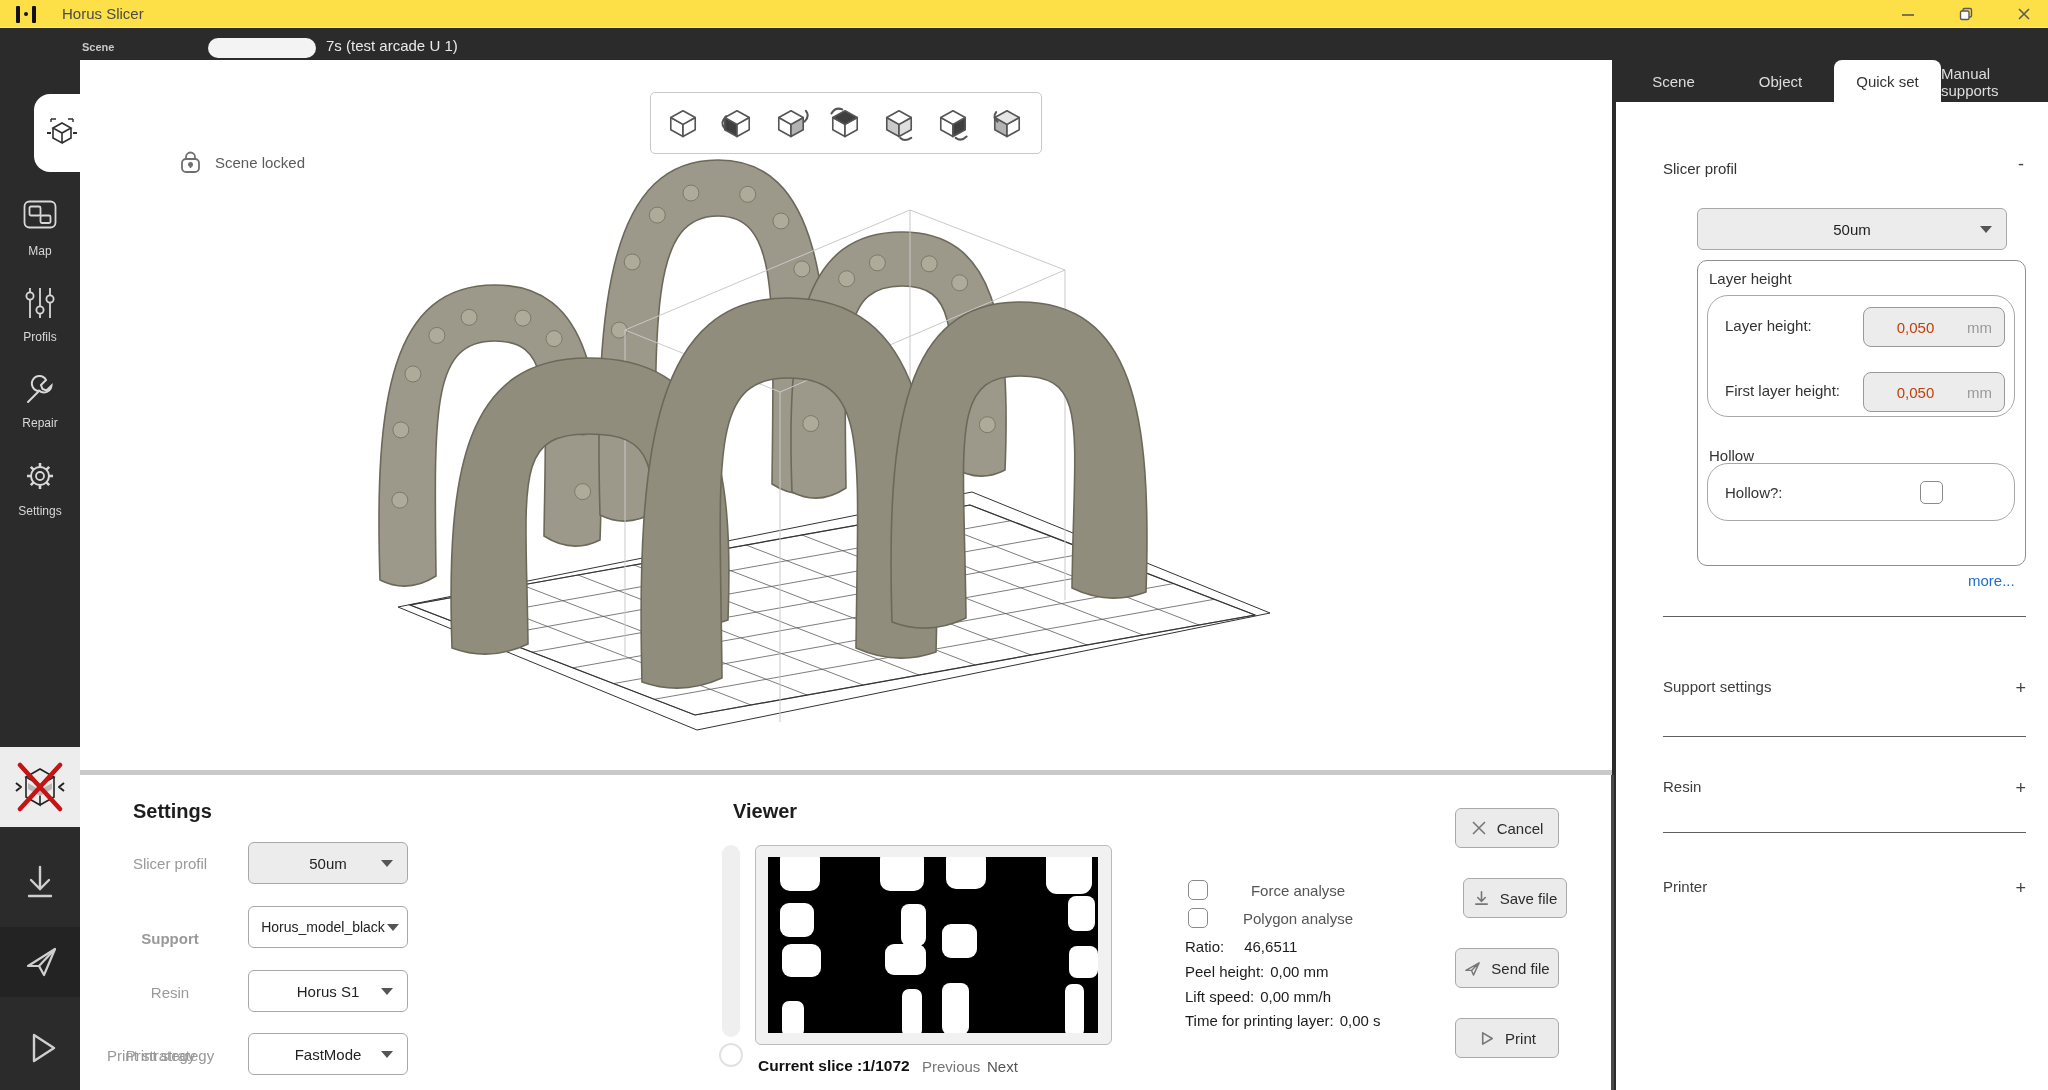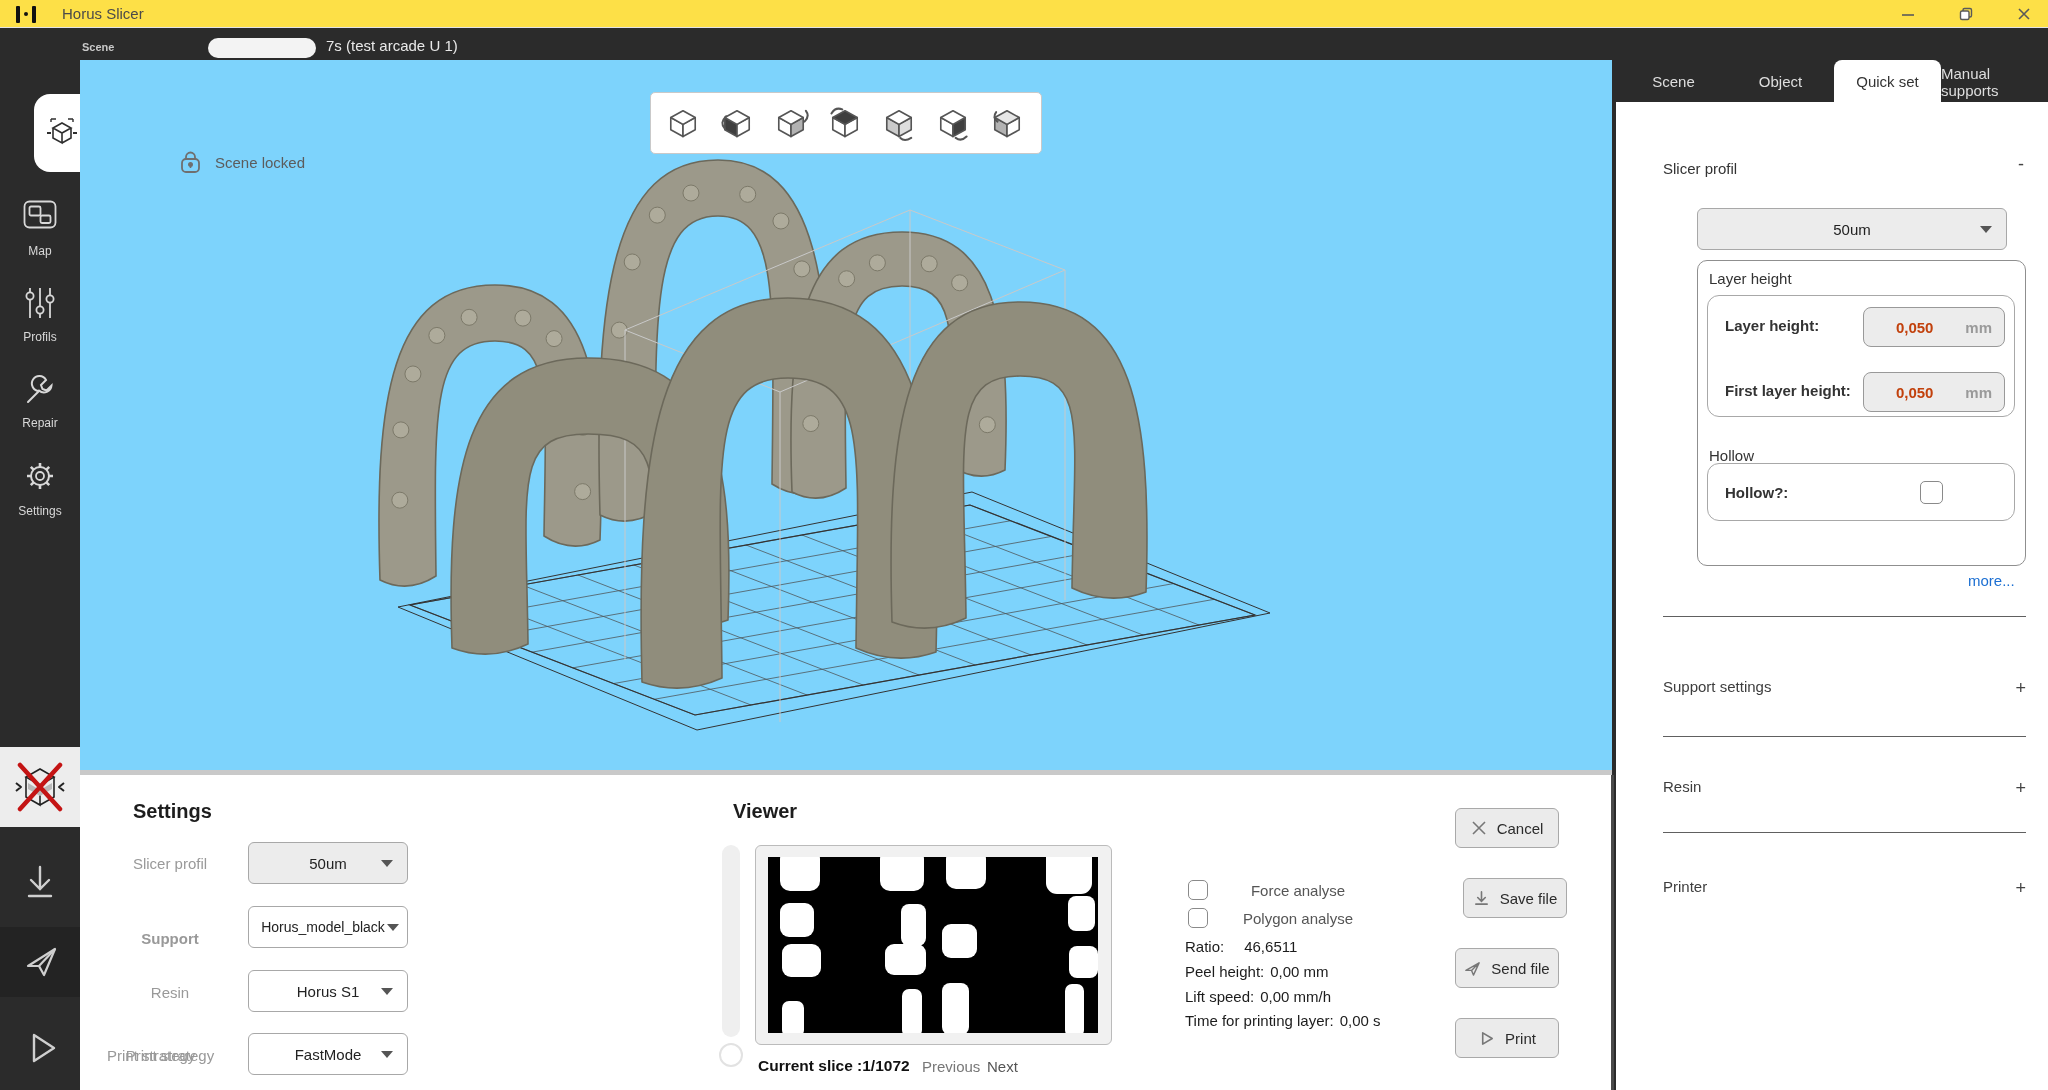--- a/index.html
+++ b/index.html
@@ -26,21 +26,21 @@
   .progress-note { left:326px; top:37px; font-size:15px; color:#e9e9e9; }
 
   
   .sidebar-label { width:80px; text-align:center; font-size:12px; color:#d8d8d8; }
   .side-icon { color:#d8d8d8; }
   .active-pill { left:34px; top:94px; width:50px; height:78px; background:#ffffff; border-radius:16px 0 0 16px; }
   .slice-disabled-block { left:0; top:747px; width:80px; height:80px; background:#ededed; display:flex; align-items:center; justify-content:center; }
   .send-block { left:0; top:927px; width:81px; height:70px; background:#232323; }
 
   
-  .viewport { left:80px; top:60px; width:1532px; height:710px; background:#7dd3fc; }
+  .viewport { left:80px; top:60px; width:1532px; height:710px; background:#ffffff; }
   .cube-toolbar { left:570px; top:32px; width:392px; height:62px; background:#fff; border:1px solid #c9c9c9; border-radius:5px;
                   display:flex; align-items:center; gap:10px; padding-left:10px; }
   .cube-btn { width:44px; height:44px; display:flex; align-items:center; justify-content:center; border-radius:4px; }
   .scene-locked { left:100px; top:90px; display:flex; align-items:center; gap:14px; color:#5c5c5c; font-size:15px; }
 
   .hsep { left:80px; top:770px; width:1532px; height:5px; background:#c9c9c9; }
   .vsep-bottom { left:1611px; top:775px; width:3px; height:315px; background:#4a4a4a; }
 
   
   .tab { top:60px; width:107px; height:43px; display:flex; align-items:center; justify-content:center;
@@ -48,21 +48,21 @@
   .tab.active { background:#ffffff; color:#333; }
   .right-panel { left:1616px; top:102px; width:432px; height:988px; background:#ffffff; color:#333; }
   .rp-label { font-size:15px; color:#333; }
   .rp-collapse { font-size:18px; color:#444; }
   .dropdown { border:1.5px solid #a8a8a8; border-radius:6px; background:#fff; display:flex; align-items:center; justify-content:center;
               font-size:15px; color:#222; position:absolute; }
   .dropdown.gray { background:#ececec; }
   .caret { position:absolute; right:14px; top:50%; margin-top:-3px; width:0; height:0;
            border-left:6px solid transparent; border-right:6px solid transparent; border-top:7px solid #555; }
   .groupbox { position:absolute; border:1.5px solid #8f8f8f; border-radius:10px; }
-  .innerbox { position:absolute; border:1.5px solid #a8a8a8; border-radius:12px;font-weight:bold; }
+  .innerbox { position:absolute; border:1.5px solid #a8a8a8; border-radius:21px; }
   .num-input { position:absolute; background:#ececec; border:1.5px solid #999; border-radius:8px;
                display:flex; align-items:center; font-size:15px; }
   .num-input .val { flex:1; text-align:center; color:#c2410c; }
   .num-input .unit { color:#9a9a9a; padding-right:12px; }
   .checkbox { border:1.5px solid #8a8a8a; border-radius:5px; background:#fff; position:absolute; }
   .more-link { position:absolute; font-size:15px; color:#1c6fd2; }
   .divider { position:absolute; left:47px; width:363px; height:1px; background:#606060; }
   .section-row { position:absolute; left:47px; width:363px; display:flex; justify-content:space-between; font-size:15px; color:#3d3d3d; }
 
   

